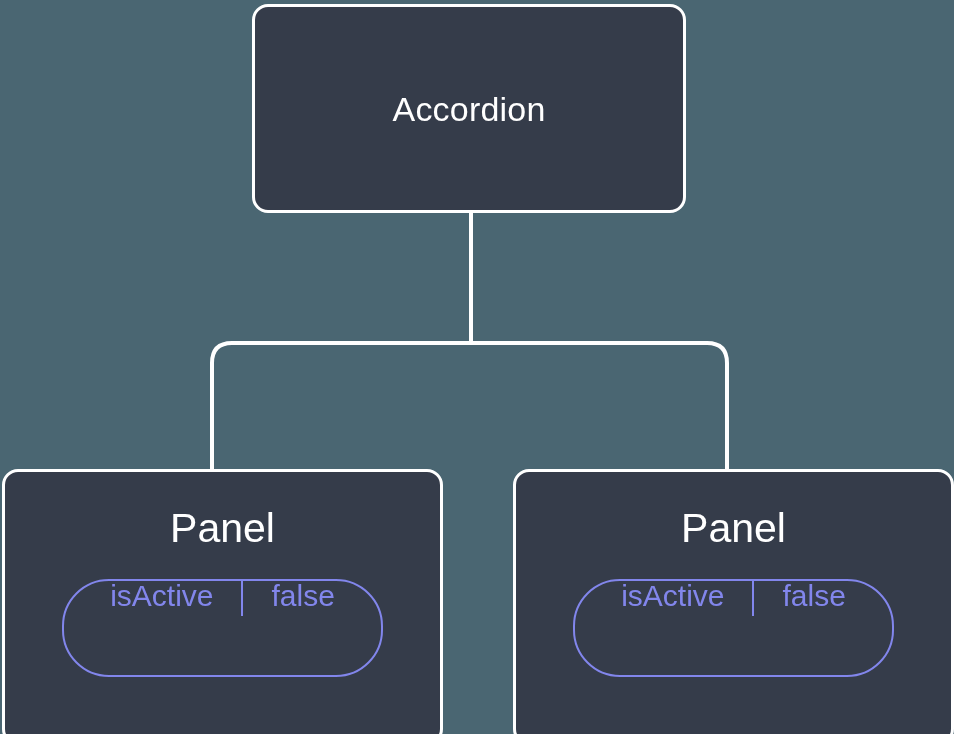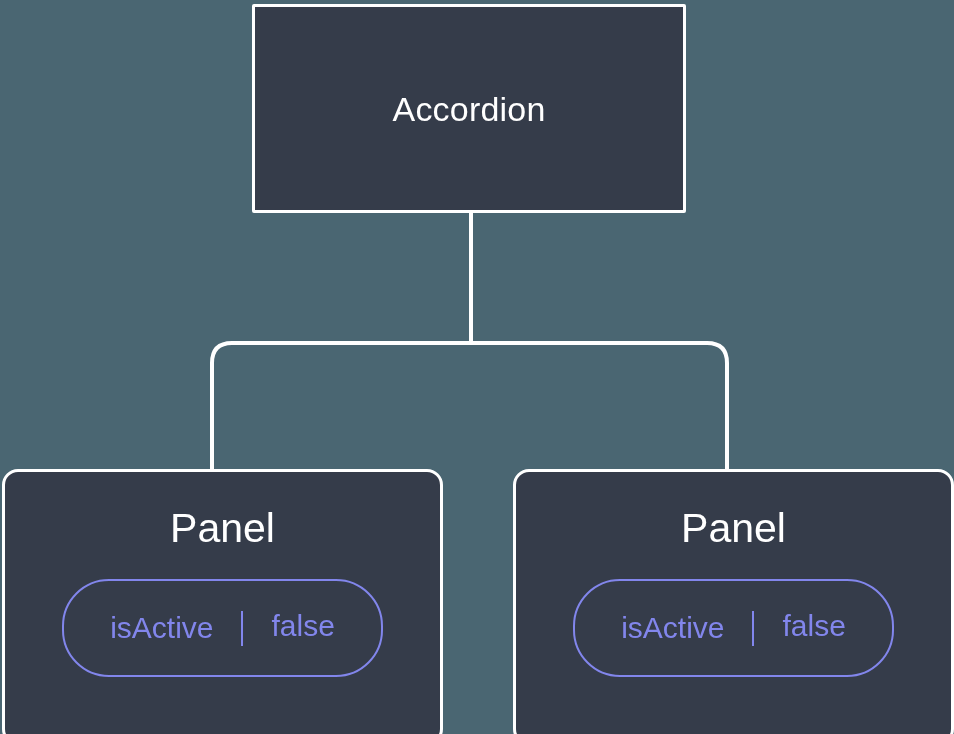--- a/index.html
+++ b/index.html
@@ -42,21 +42,21 @@
     border: 3px solid #ffffff;
     border-radius: 14px;
     z-index: 3;
   }
 
   .node-root {
     left: 252px;
     top: 4px;
     width: 434px;
     height: 209px;
-    border-radius: 2px;
+    border-radius: 16px;
     display: flex;
     align-items: center;
     justify-content: center;
   }
 
   .node-title-root {
     color: #ffffff;
     font-size: 34px;
     font-weight: 400;
     letter-spacing: 0.2px;
@@ -81,21 +81,21 @@
     color: #ffffff;
     font-size: 41px;
     font-weight: 400;
     line-height: 1;
     margin-bottom: 30px;
   }
 
   
   .state-pill {
     display: flex;
-    align-items: center;
+    align-items: flex-start;
     height: 94px;
     border: 2px solid #8286ec;
     border-radius: 47px;
     background: transparent;
     overflow: hidden;
   }
 
   .pill-key, .pill-value {
     display: flex;
     align-items: center;

